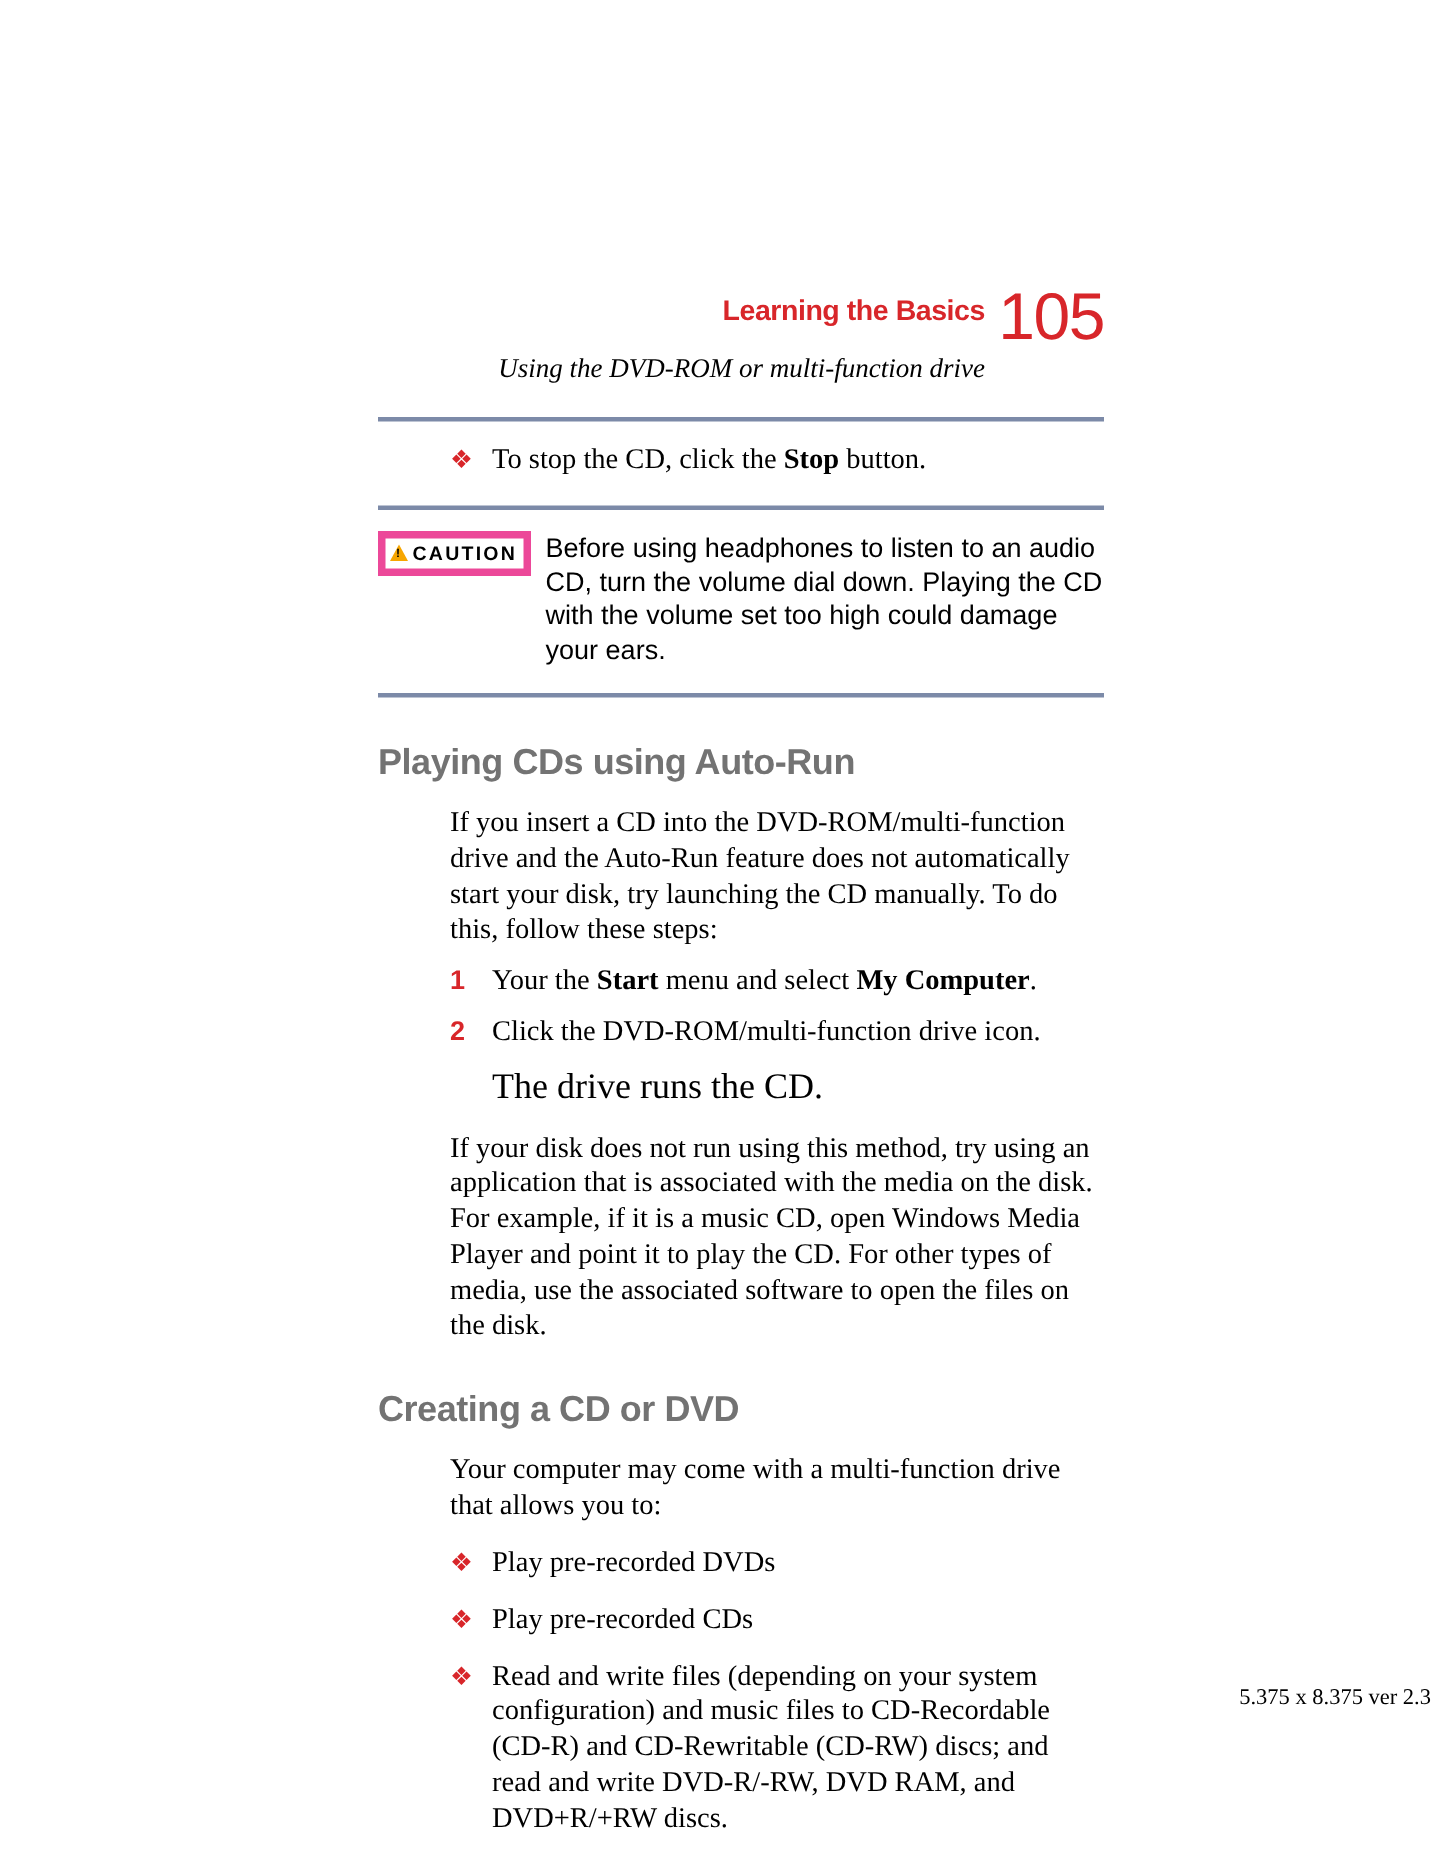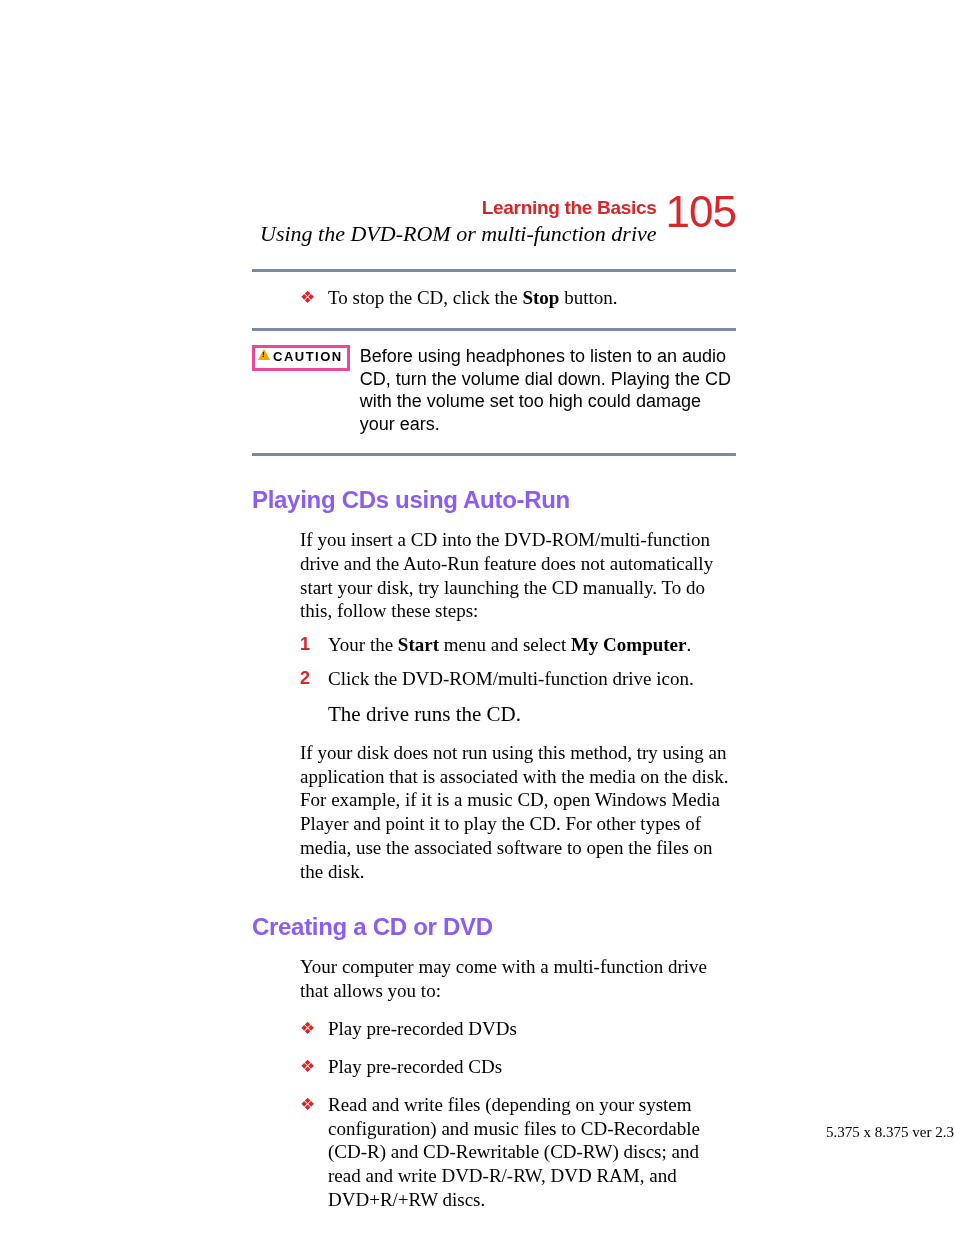--- a/index.html
+++ b/index.html
@@ -28,23 +28,23 @@
   }
   .chapter-title {
     font-family: Arial, Helvetica, sans-serif;
     font-weight: bold;
     font-size: 19px;
     color: #d8262a;
     letter-spacing: -0.3px;
   }
   .section-title {
     font-style: italic;
-    font-size: 22px;
+    font-size: 18px;
     color: #000;
-    margin-top: 2px;
+    margin-top: 16px;
   }
   .page-number {
     font-family: Arial, Helvetica, sans-serif;
     font-weight: 300;
     font-size: 44px;
     color: #d8262a;
     line-height: 1;
     letter-spacing: -1px;
   }
 
@@ -74,24 +74,25 @@
     line-height: 24px;
   }
   .bullet-line .bullet-body { flex: 1; }
 
   .caution-row {
     display: flex;
     align-items: flex-start;
     margin: 14px 218px 0 252px;
   }
   .caution-badge {
-    border: 3px solid #ec4899;
+    border: 5px solid #ec4899;
     padding: 1px 4px 2px 3px;
     margin-right: 10px;
     display: inline-flex;
+    align-items: center;
     gap: 3px;
     height: 17px;
     flex: 0 0 auto;
   }
   .caution-triangle {
     width: 0; height: 0;
     border-left: 6px solid transparent;
     border-right: 6px solid transparent;
     border-bottom: 11px solid #f7a600;
     position: relative;
@@ -116,42 +117,42 @@
     font-family: Arial, Helvetica, sans-serif;
     font-size: 18px;
     line-height: 1.25;
     flex: 1;
   }
 
   .h2 {
     font-family: Arial, Helvetica, sans-serif;
     font-weight: bold;
     font-size: 24px;
-    color: #8b5cf6;
+    color: #737373;
     margin: 30px 0 8px 252px;
     letter-spacing: -0.3px;
   }
 
   .ol-step {
     margin: 10px 218px 0 300px;
     font-size: 19px;
     line-height: 1.25;
     display: flex;
   }
   .ol-step .num {
     flex: 0 0 28px;
     font-family: Arial, Helvetica, sans-serif;
     font-weight: bold;
     color: #d8262a;
     font-size: 18px;
   }
   .ol-step .step-body { flex: 1; }
   .step-sub {
     margin: 10px 218px 0 328px;
-    font-size: 21px;
+    font-size: 24px;
     line-height: 1.25;
   }
 
   .footer {
     position: absolute;
     bottom: 94px;
     width: 100%;
     text-align: right;
     font-size: 15px;
     font-family: "Times New Roman", serif;

